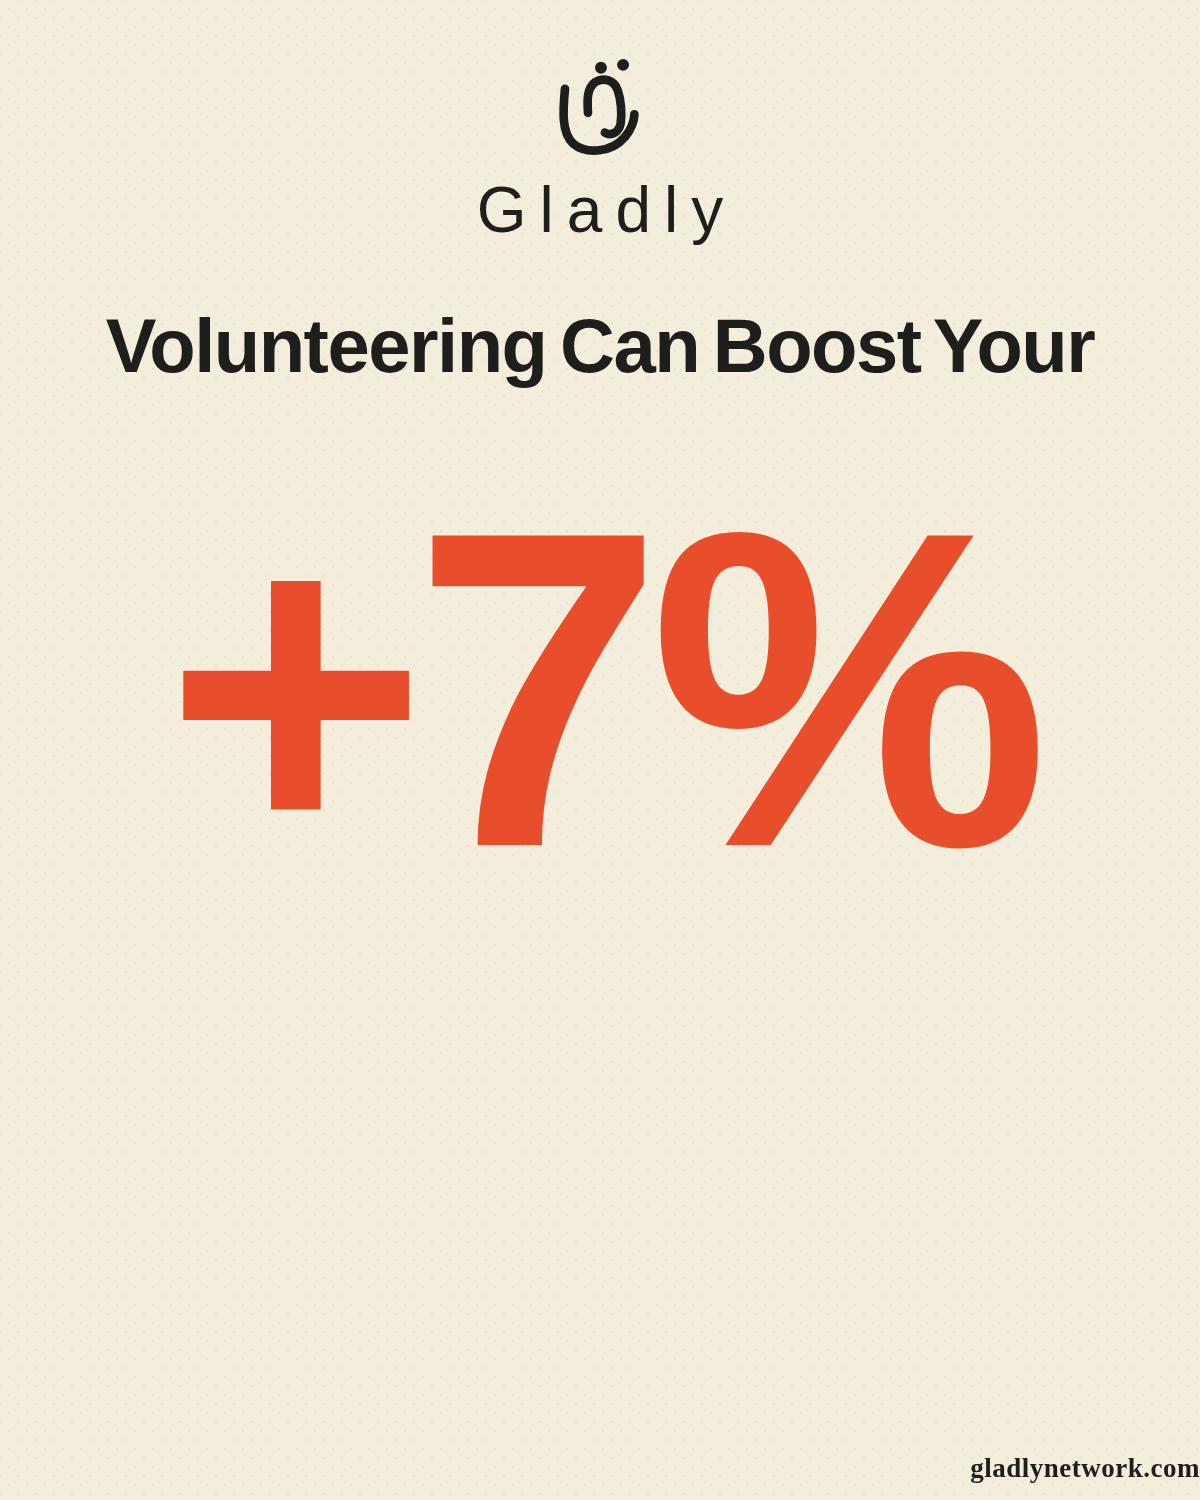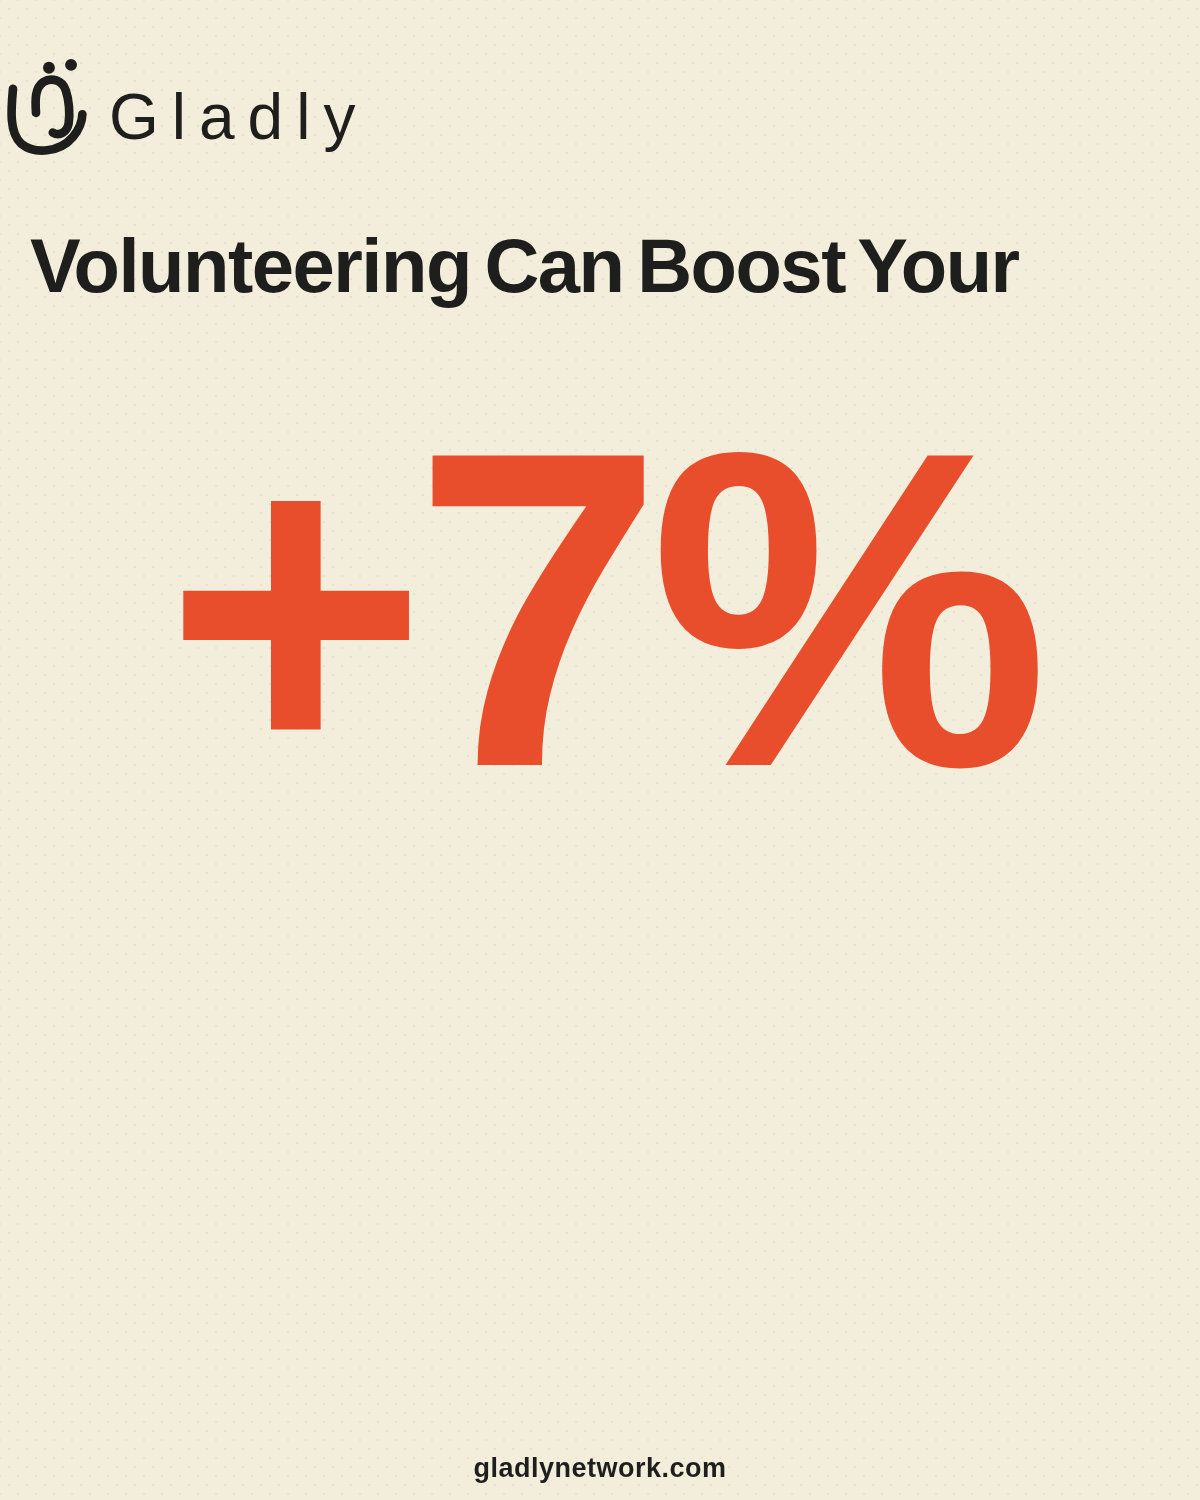--- a/index.html
+++ b/index.html
@@ -21,41 +21,41 @@
     font-family: "Liberation Sans", sans-serif;
     background-color: var(--bg);
     background-image:
       radial-gradient(var(--dot) 1.2px, transparent 1.4px),
       radial-gradient(var(--dot) 1.2px, transparent 1.4px);
     background-size: 18px 18px;
     background-position: 0 0, 9px 9px;
   }
   .brand{
     display:flex;
-    flex-direction:row;
+    flex-direction:column;
     align-items:center;
     padding-top: 56px;
   }
   .logo{
     width: 96px;
     height: 106px;
   }
   .logo svg{ width:100%; height:100%; display:block; }
   .wordmark{
     margin-top: 16px;
     font-size: 64px;
     line-height: 1;
     font-weight: normal;
     letter-spacing: 13px;
     padding-left: 13px; 
     white-space: nowrap;
   }
   .headline{
     margin: 64px 30px 0 30px;
-    text-align: left;
+    text-align: center;
     font-weight: bold;
     font-size: 76px;
     line-height: 1.06;
     letter-spacing: -1.5px;
     word-spacing: -6px;
   }
   .headline .hl-line{ display:block; }
   .stat{
     margin-top: 118px;
     text-align: center;
@@ -77,24 +77,25 @@
     margin: 16px 0 0 185px;
     font-size: 29px;
     line-height: 1.3;
     letter-spacing: 0.2px;
   }
   .site{
     position: absolute;
     left: 0;
     right: 0;
     bottom: 16px;
-    text-align: center;
+    text-align: right;
     font-size: 27px;
     font-weight: bold;
     letter-spacing: 0.5px;
+    font-family: Liberation Serif, serif;
   }
 </style>
 </head>
 <body>
 
 <div class="poster">
 
   <header class="brand">
     <div class="logo">
       <svg viewBox="0 0 100 110" fill="none" xmlns="http://www.w3.org/2000/svg" aria-hidden="true">

